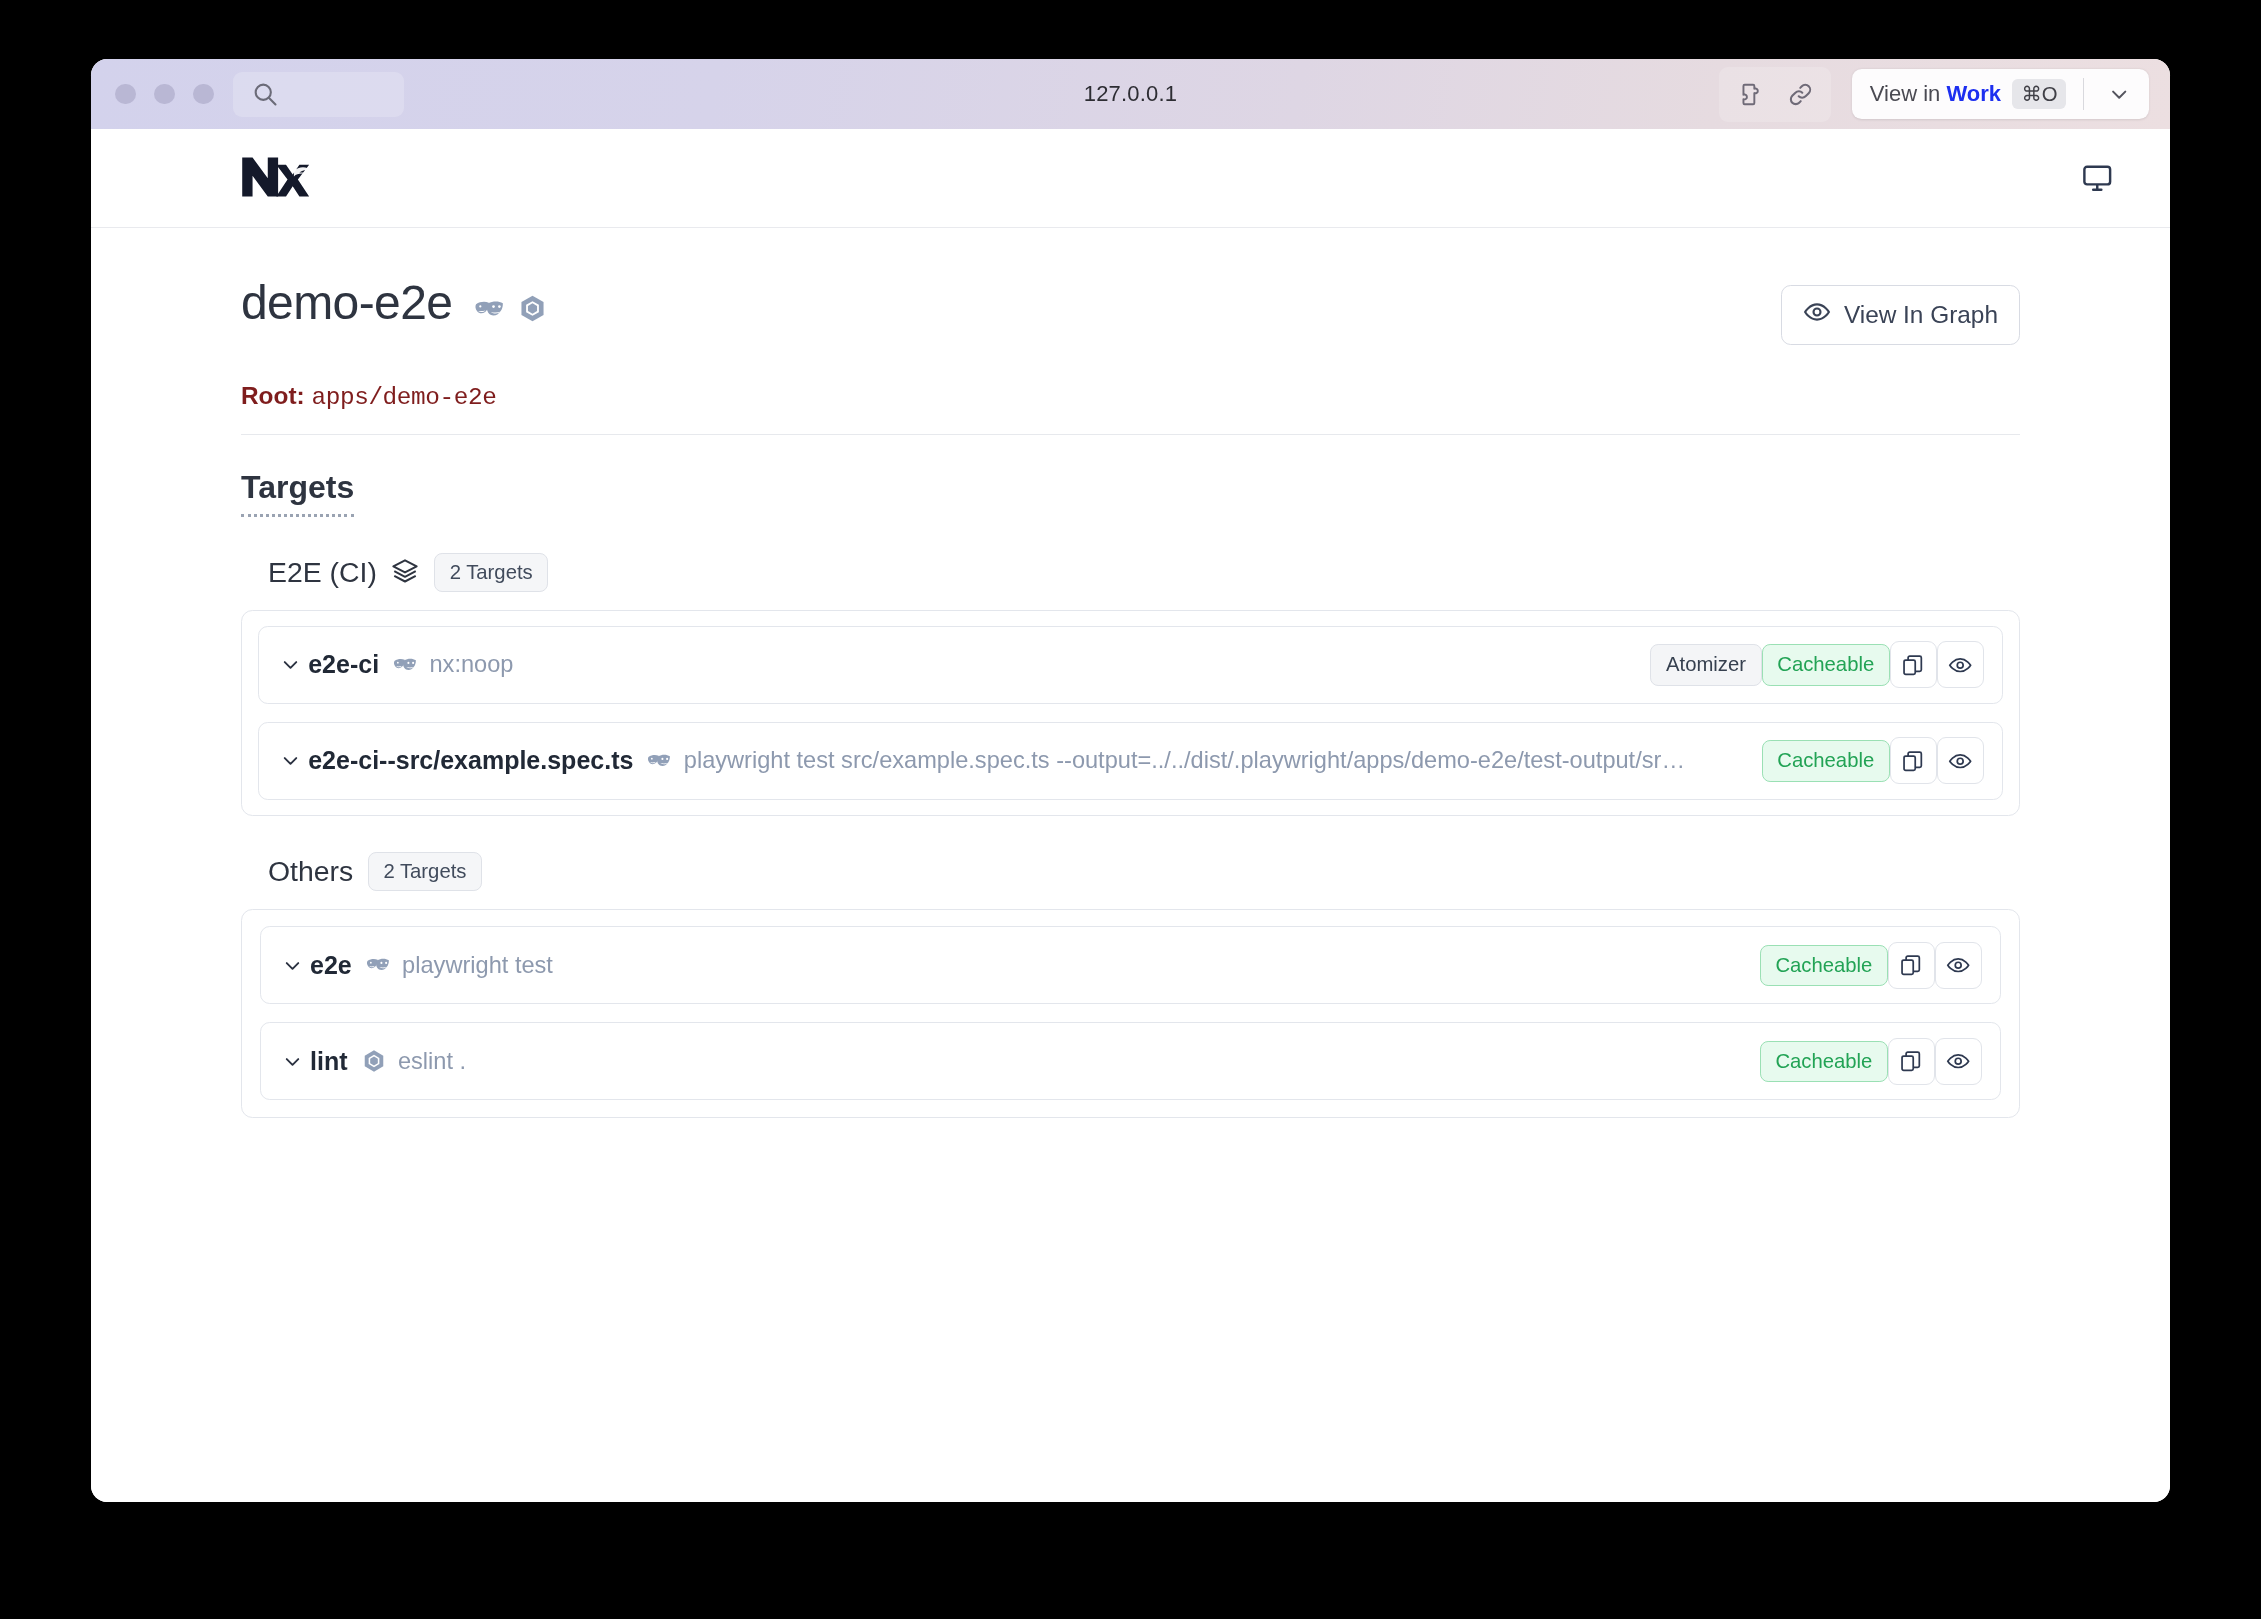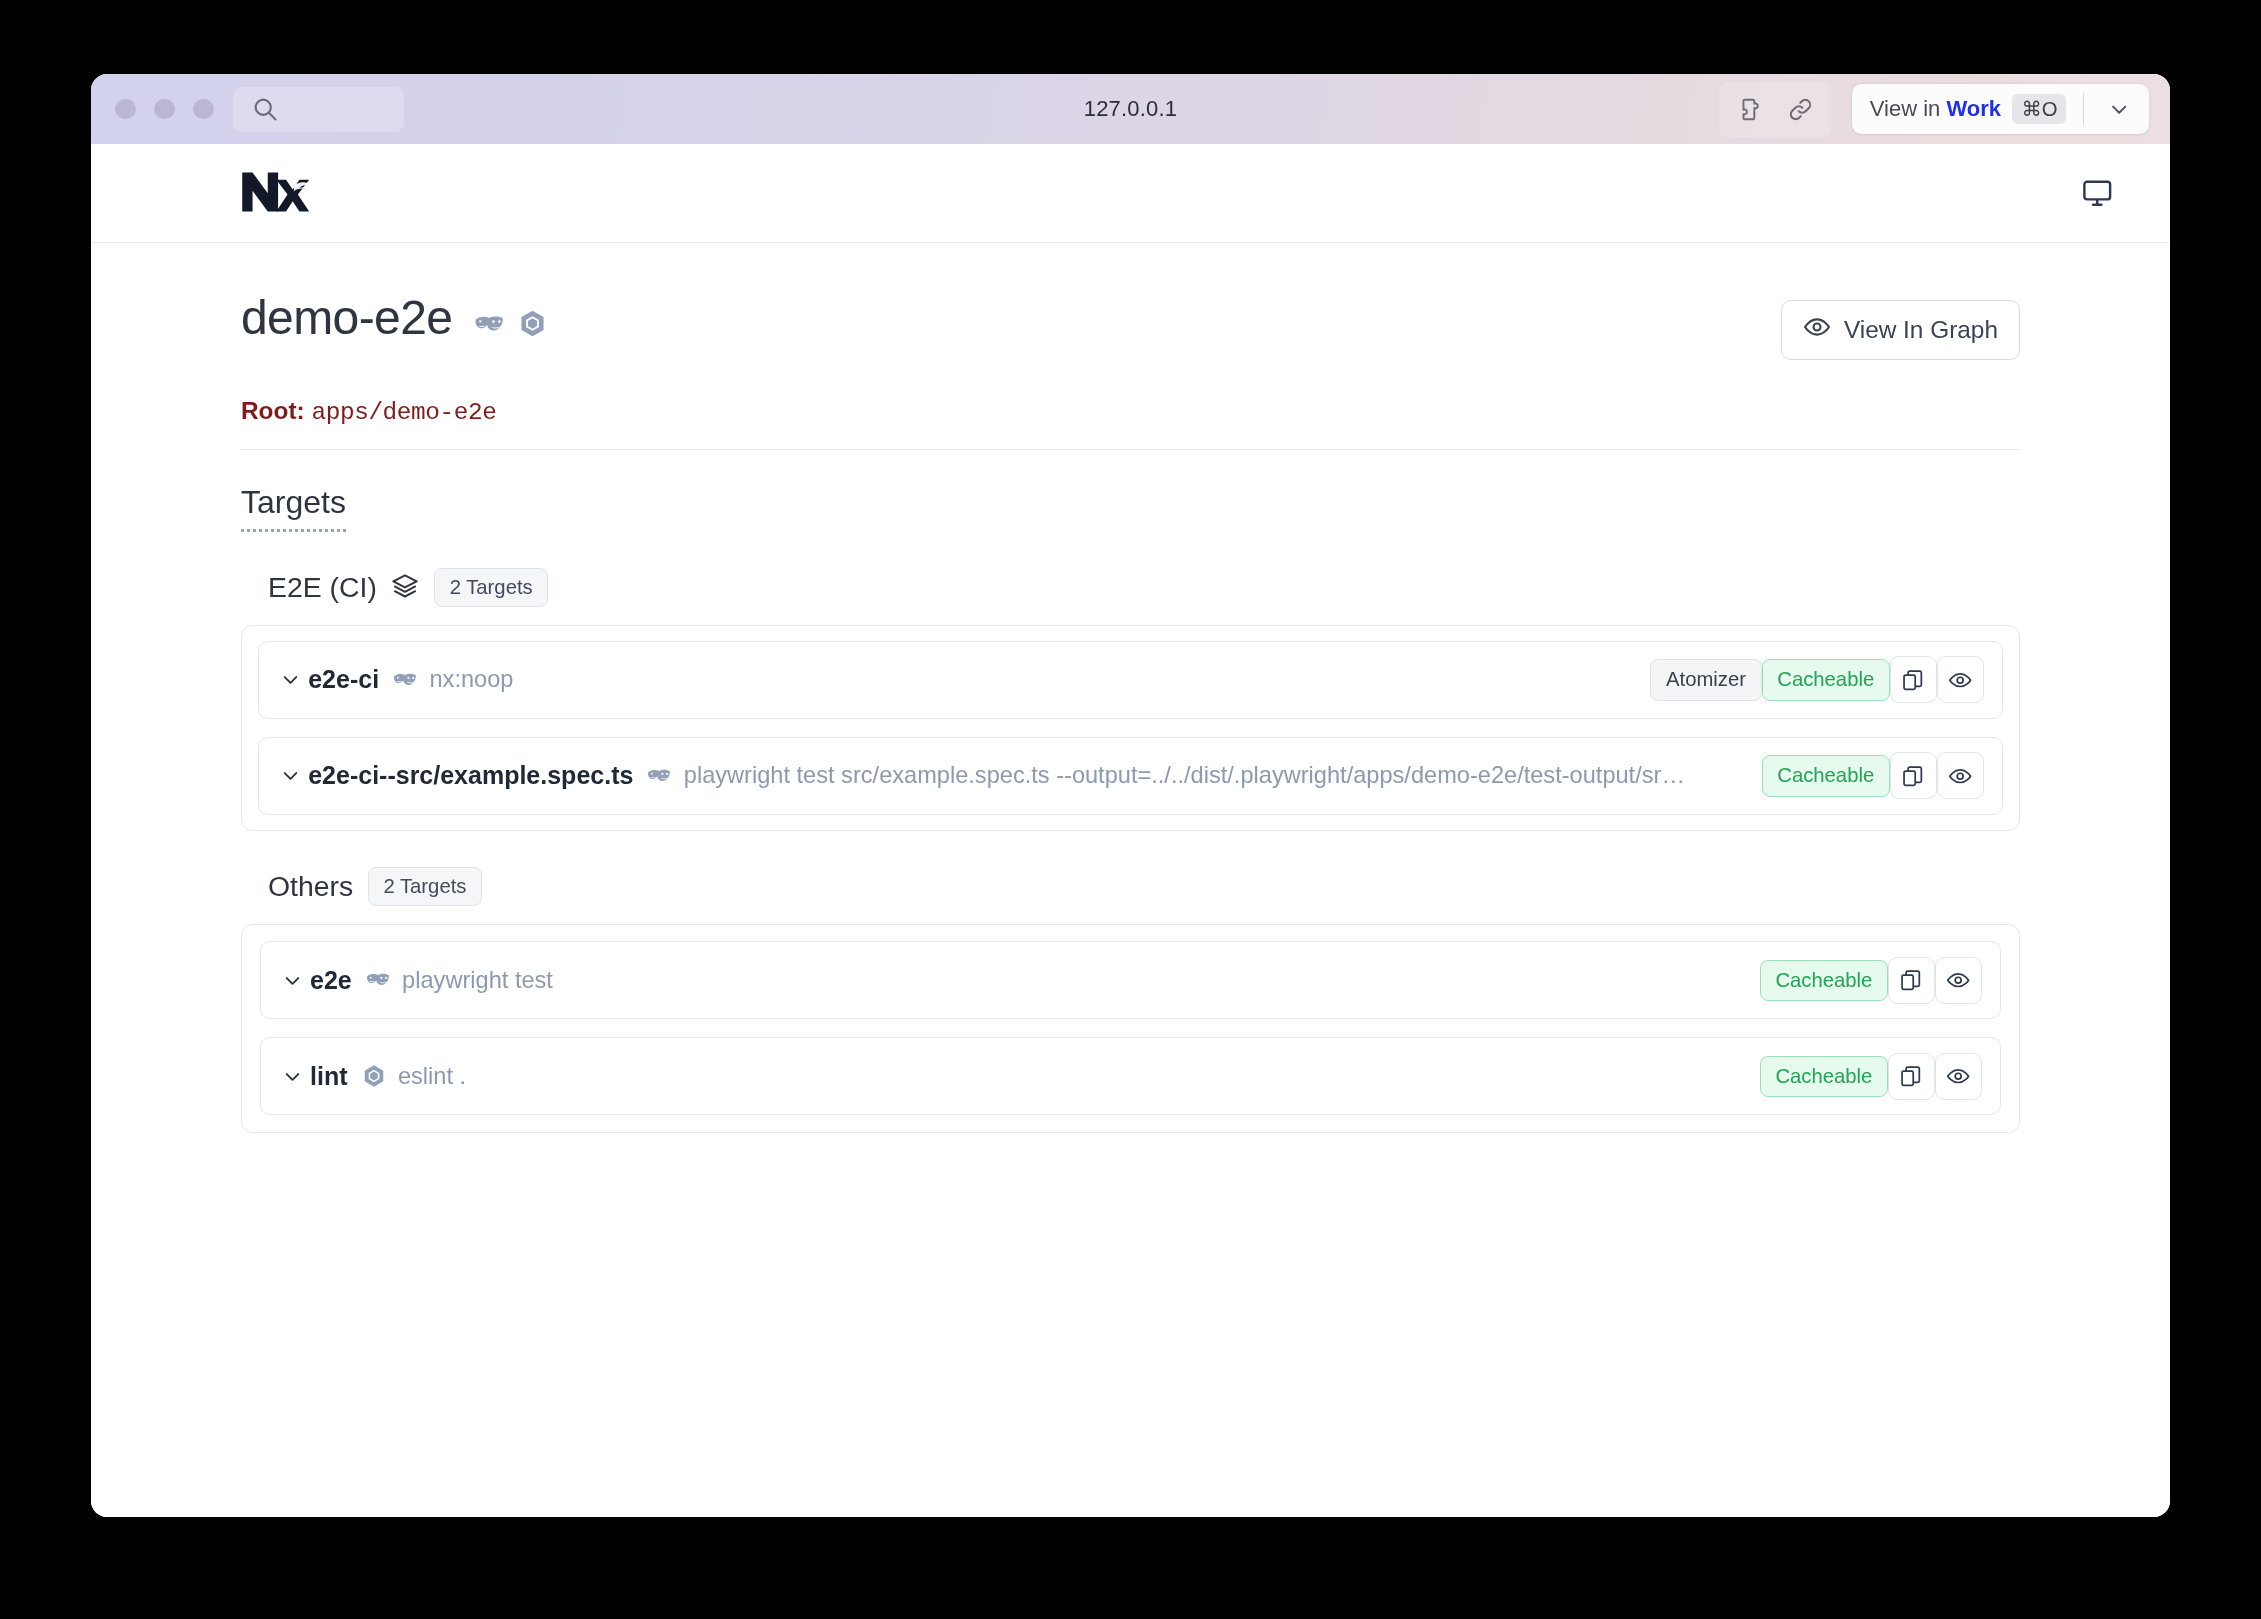--- a/index.html
+++ b/index.html
@@ -9,21 +9,21 @@
     height: 1620px;
     background: #000000;
     font-family: "Liberation Sans", sans-serif;
     overflow: hidden;
   }
 
   
   .window {
     position: absolute;
     left: 91px;
-    top: 74px;
+    top: 59px;
     width: 2079px;
     height: 1443px;
     border-radius: 16.2px;
     overflow: hidden;
     background: #ffffff;
     box-shadow: 0 14.6px 49px rgba(0,0,0,.35);
   }
 
   .titlebar {
     position: relative;
@@ -114,21 +114,21 @@
 
   .meta { margin-top: 37px; }
   .meta-line { font-size: 24.4px; color: #7f1d1d; margin-bottom: 23px; }
   .meta-key { font-weight: 700; }
   .meta-val { font-family: "Liberation Mono", monospace; font-weight: 400; letter-spacing: -0.4px; }
 
   .divider { height: 1.6px; background: #e7e9ed; margin: 23px 0 0 0; }
 
   .targets-heading {
     margin-top: 34px;
-    font-size: 32px; color: #2e3440; font-weight: 400;
+    font-size: 32px; color: #2e3440; font-weight: 700;
     display: inline-block;
     border-bottom: 3.2px dotted #9aa3b2;
     padding-bottom: 7.3px;
   }
 
   .group { margin-top: 36px; }
   .group-head { display: flex; align-items: center; gap: 14.6px; padding-left: 27px; margin-bottom: 18px; }
   .group-title { font-size: 28.4px; color: #2e3440; }
   .count-badge {
     border: 1.6px solid #dfe2e8; border-radius: 8.1px;

